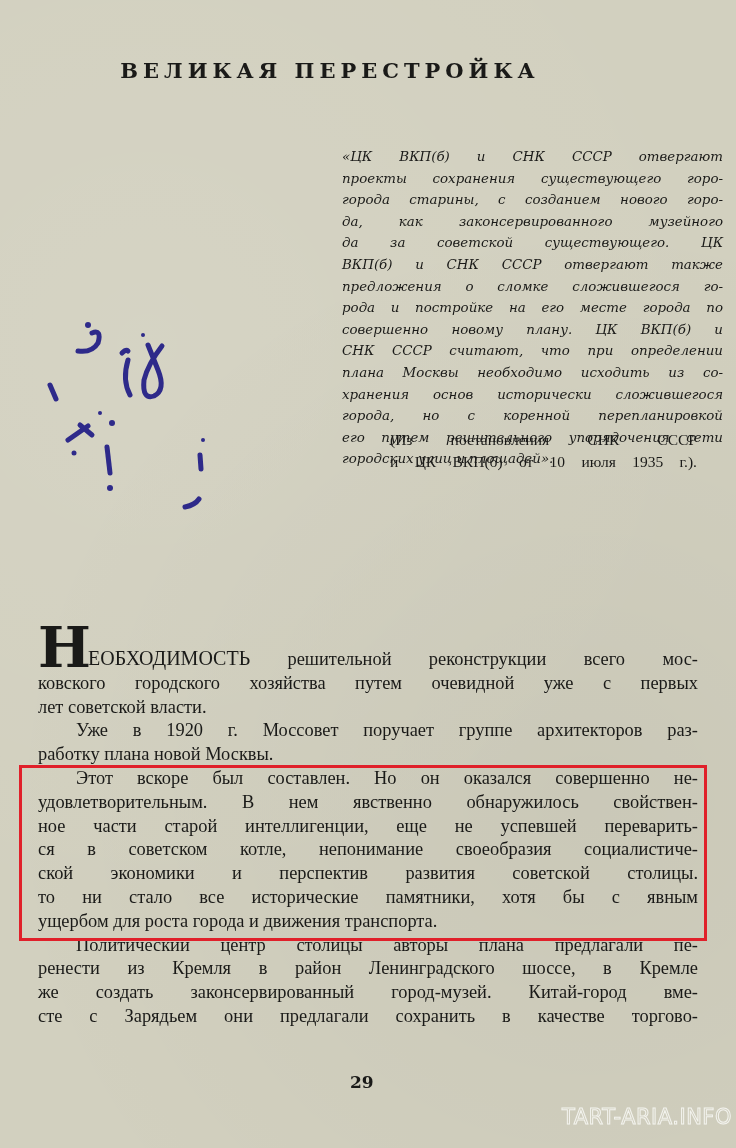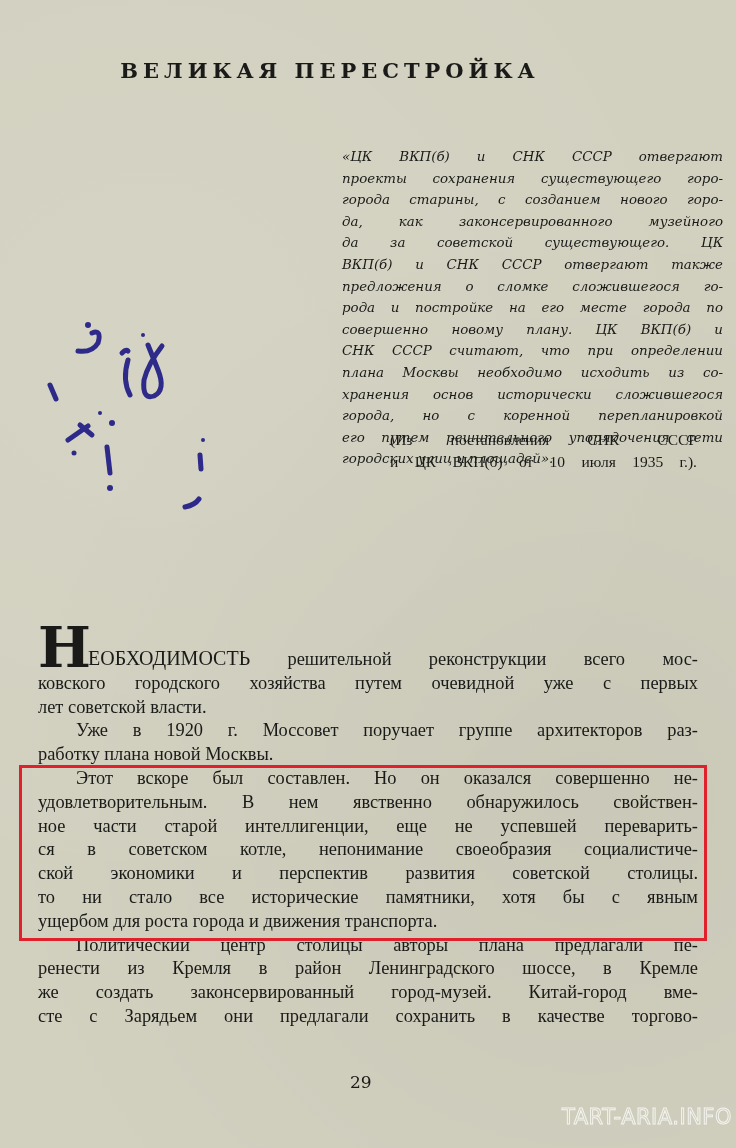--- a/index.html
+++ b/index.html
@@ -41,21 +41,21 @@
     position:absolute;left:38px;top:622px;font-family:"DejaVu Serif",serif;font-weight:bold;
     font-size:56px;line-height:50px;
   }
   .first-line{padding-left:50px !important;}
   .smallcaps{font-size:20px;}
   .highlight-box{
     position:absolute;left:19px;top:765px;width:688px;height:176px;
     border:3px solid #e0202a;box-sizing:border-box;pointer-events:none;
   }
   .page-number{
-    position:absolute;left:350px;top:1072px;font-family:"DejaVu Serif",serif;font-weight:normal;font-size:17px;
+    position:absolute;left:350px;top:1072px;font-family:"DejaVu Serif",serif;font-weight:bold;font-size:17px;
   }
   .watermark{
     position:absolute;left:562px;top:1105px;font-family:"DejaVu Sans",sans-serif;font-size:21px;
     color:transparent;-webkit-text-stroke:1px #f3f3ee;letter-spacing:0.5px;
   }
 </style>
 </head>
 <body>
 
 <div class="title">ВЕЛИКАЯ ПЕРЕСТРОЙКА</div>

